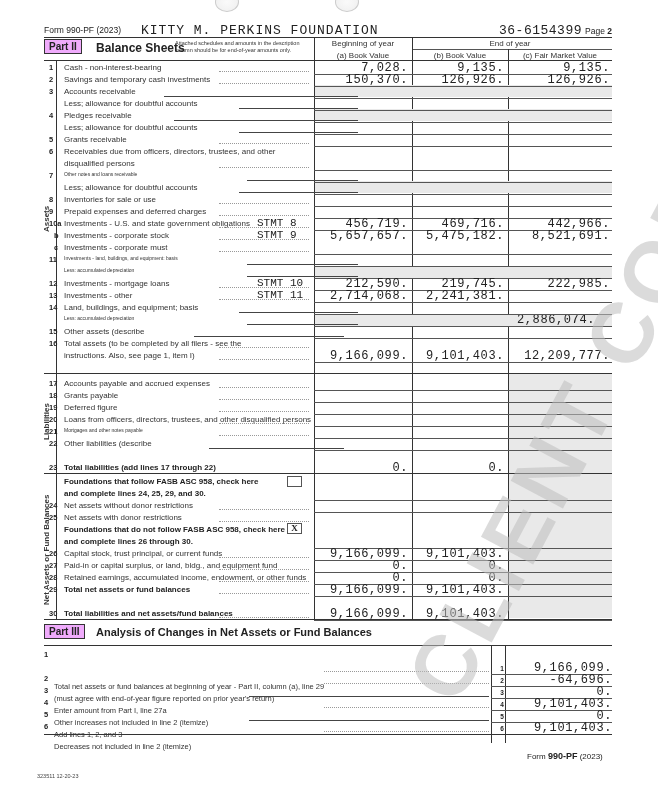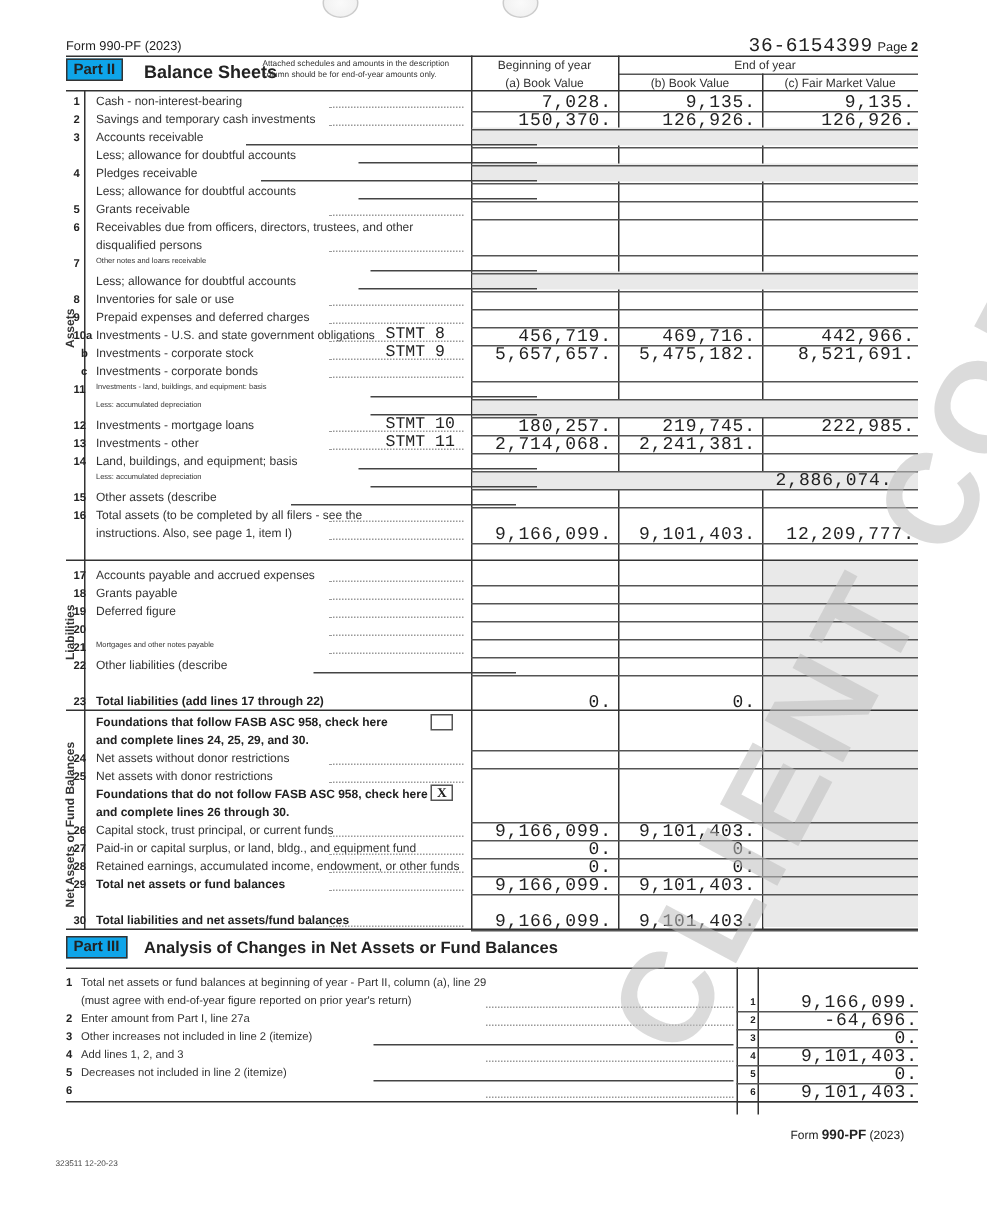--- a/index.html
+++ b/index.html
@@ -5,56 +5,57 @@
   html,body{margin:0;padding:0;background:#fff;}
   body{width:658px;height:803px;position:relative;overflow:hidden;font-family:"Liberation Sans",sans-serif;color:#222;}
   .hole{position:absolute;top:-8px;width:22px;height:18px;border-radius:50%;border:1px solid #ccc;background:radial-gradient(#fafafa,#eee);}
   .hdr{position:absolute;top:23px;left:44px;width:568px;height:14px;}
   .hdr .formref{position:absolute;left:0;top:2px;font-size:8.5px;}
   .hdr .orgname{position:absolute;left:97px;top:0;font-family:"Liberation Mono",monospace;font-size:13px;letter-spacing:1px;}
   .hdr .ein{position:absolute;left:455px;top:0;font-family:"Liberation Mono",monospace;font-size:13px;letter-spacing:.5px;}
   .hdr .page{position:absolute;right:0;top:3px;font-size:8.5px;}
   .hdr .page b{font-weight:bold;}
   .hrule{position:absolute;left:44px;width:568px;height:0;border-top:1.5px solid #333;}
-  .parttag{position:absolute;border:1.3px solid #333;font-weight:bold;font-size:10px;padding:1px 4px;background:#0ea5e9;}
+  .parttag{position:absolute;border:1.3px solid #333;font-weight:bold;font-size:10px;padding:1px 4px;background:#f0abfc;}
   .parttitle{position:absolute;font-weight:bold;font-size:11px;}
   .small6{position:absolute;font-size:5.5px;line-height:7px;color:#333;}
   .colhdr{position:absolute;font-size:8px;text-align:center;color:#333;}
   .vline{position:absolute;width:0;border-left:1.2px solid #333;}
   .row{position:absolute;left:44px;width:568px;}
   .row .num{position:absolute;left:5px;font-size:7.5px;font-weight:bold;}
   .row .lbl{position:absolute;left:20px;font-size:8px;white-space:nowrap;color:#333;}
   .row .lbl.tiny{font-size:5px;}
   .row .lbl.bold{font-weight:bold;color:#222;}
   .row .stmt{position:absolute;left:213px;font-family:"Liberation Mono",monospace;font-size:11px;}
   .dots{position:absolute;border-bottom:1px dotted #999;height:0;}
   .fline{position:absolute;border-bottom:1.2px solid #444;height:0;}
   .amt{position:absolute;font-family:"Liberation Mono",monospace;font-size:12px;text-align:right;letter-spacing:.6px;}
   .cellrule{position:absolute;height:0;border-top:1px solid #555;}
   .shade{position:absolute;background:#e9e9e9;}
   .sidelbl{position:absolute;font-weight:bold;font-size:8px;transform:rotate(-90deg);transform-origin:left top;white-space:nowrap;color:#333;}
   .cbox{position:absolute;width:13px;height:9px;border:1px solid #555;font-family:"Liberation Serif",serif;font-size:9px;font-weight:bold;line-height:9px;text-align:center;}
   .watermark{position:absolute;left:260px;top:360px;font-size:86px;font-weight:bold;color:rgba(190,190,190,.55);transform:rotate(-62deg);transform-origin:center;white-space:nowrap;letter-spacing:6px;pointer-events:none;}
   .p3row{position:absolute;left:44px;width:568px;}
   .p3row .num{position:absolute;left:0;font-size:7.5px;font-weight:bold;}
-  .p3row .lbl{position:absolute;left:10px;font-size:7.5px;white-space:nowrap;color:#333;}
+  .p3row .lbl{position:absolute;left:10px;font-size:7.5px;white-space:nowrap;color:#333;margin-top:32px;}
   .p3row .lnum{position:absolute;left:451px;width:14px;text-align:center;font-size:6.5px;font-weight:bold;}
   .p3amt{position:absolute;right:0;font-family:"Liberation Mono",monospace;font-size:12px;letter-spacing:.6px;}
   .footer1{position:absolute;left:527px;top:751px;font-size:8px;}
   .footer1 b{font-size:9px;}
   .footer2{position:absolute;left:37px;top:773px;font-size:5.5px;color:#444;}
 </style>
 </head>
 <body>
 
 <div class="hole" style="left:215px"></div>
 <div class="hole" style="left:335px"></div>
 
 <div class="hdr">
   <span class="formref">Form 990-PF (2023)</span>
+  <span class="orgname">KITTY M. PERKINS FOUNDATION</span>
   <span class="ein">36-6154399</span>
   <span class="page"><span>Page</span> <b>2</b></span>
 </div>
 <div class="hrule" style="top:37px"></div>
 
 <div class="parttag" style="left:44px;top:39px">Part II</div>
 <div class="parttitle" style="left:96px;top:41px;font-size:12px">Balance Sheets</div>
 <div class="small6" style="left:175px;top:40px;width:140px">Attached schedules and amounts in the description column should be for end-of-year amounts only.</div>
 
 <div class="colhdr" style="left:314px;top:39px;width:98px">Beginning of year</div>
@@ -178,42 +179,42 @@
       <span class="num" style="top: 1px; left: 10px;">b</span>
       <span class="lbl" style="top: 1px;">Investments - corporate stock</span>
       <span class="stmt" style="top: -1px;">STMT 9</span>
       <div class="dots" style="left: 175px; width: 90px; top: 9px;"></div>
       <span class="amt" style="left: 272px; width: 92px; top: -1px;">5,657,657.</span>
       <span class="amt" style="left: 370px; width: 90px; top: -1px;">5,475,182.</span>
       <span class="amt" style="left: 466px; width: 100px; top: -1px;">8,521,691.</span>
     </div>
     <div class="row" style="top: 242px; height: 12px;">
       <span class="num" style="top: 1px; left: 10px;">c</span>
-      <span class="lbl" style="top: 1px;">Investments - corporate bonds</span>
+      <span class="lbl" style="top: 1px;">Investments - corporate must</span>
       <div class="dots" style="left: 175px; width: 90px; top: 9px;"></div>
       <div class="cellrule" style="left: 270px; width: 298px; top: 12px;"></div>
     </div>
     <div class="row" style="top: 254px; height: 12px;">
       <span class="num" style="top: 1px;">11</span>
       <span class="lbl tiny" style="top: 1px;">Investments - land, buildings, and equipment: basis</span>
       <div class="fline" style="left: 203px; width: 111px; top: 10px;"></div>
       <div class="cellrule" style="left: 270px; width: 298px; top: 12px;"></div>
     </div>
     <div class="row" style="top: 266px; height: 12px;">
       <span class="num" style="top: 1px;"></span>
       <span class="lbl tiny" style="top: 1px;">Less: accumulated depreciation</span>
       <div class="fline" style="left: 203px; width: 111px; top: 10px;"></div>
       <div class="cellrule" style="left: 270px; width: 298px; top: 12px;"></div>
     </div>
     <div class="row" style="top: 278px; height: 12px;">
       <span class="num" style="top: 1px;">12</span>
       <span class="lbl" style="top: 1px;">Investments - mortgage loans</span>
       <span class="stmt" style="top: -1px;">STMT 10</span>
       <div class="dots" style="left: 175px; width: 90px; top: 9px;"></div>
-      <span class="amt" style="left: 272px; width: 92px; top: -1px;">180,257.</span>
+      <span class="amt" style="left: 272px; width: 92px; top: -1px;">212,590.</span>
       <span class="amt" style="left: 370px; width: 90px; top: -1px;">219,745.</span>
       <span class="amt" style="left: 466px; width: 100px; top: -1px;">222,985.</span>
       <div class="cellrule" style="left: 270px; width: 298px; top: 12px;"></div>
     </div>
     <div class="row" style="top: 290px; height: 12px;">
       <span class="num" style="top: 1px;">13</span>
       <span class="lbl" style="top: 1px;">Investments - other</span>
       <span class="stmt" style="top: -1px;">STMT 11</span>
       <div class="dots" style="left: 175px; width: 90px; top: 9px;"></div>
       <span class="amt" style="left: 272px; width: 92px; top: -1px;">2,714,068.</span>
@@ -266,20 +267,21 @@
       <div class="cellrule" style="left: 270px; width: 298px; top: 12px;"></div>
     </div>
     <div class="row" style="top: 402px; height: 12px;">
       <span class="num" style="top: 1px;">19</span>
       <span class="lbl" style="top: 1px;">Deferred figure</span>
       <div class="dots" style="left: 175px; width: 90px; top: 9px;"></div>
       <div class="cellrule" style="left: 270px; width: 298px; top: 12px;"></div>
     </div>
     <div class="row" style="top: 414px; height: 12px;">
       <span class="num" style="top: 1px;">20</span>
+      <span class="lbl" style="top: 1px;">Loans from officers, directors, trustees, and other disqualified persons</span>
       <div class="dots" style="left: 175px; width: 90px; top: 9px;"></div>
       <div class="cellrule" style="left: 270px; width: 298px; top: 12px;"></div>
     </div>
     <div class="row" style="top: 426px; height: 12px;">
       <span class="num" style="top: 1px;">21</span>
       <span class="lbl tiny" style="top: 1px;">Mortgages and other notes payable</span>
       <div class="dots" style="left: 175px; width: 90px; top: 9px;"></div>
       <div class="cellrule" style="left: 270px; width: 298px; top: 12px;"></div>
     </div>
     <div class="row" style="top: 438px; height: 12px;">

